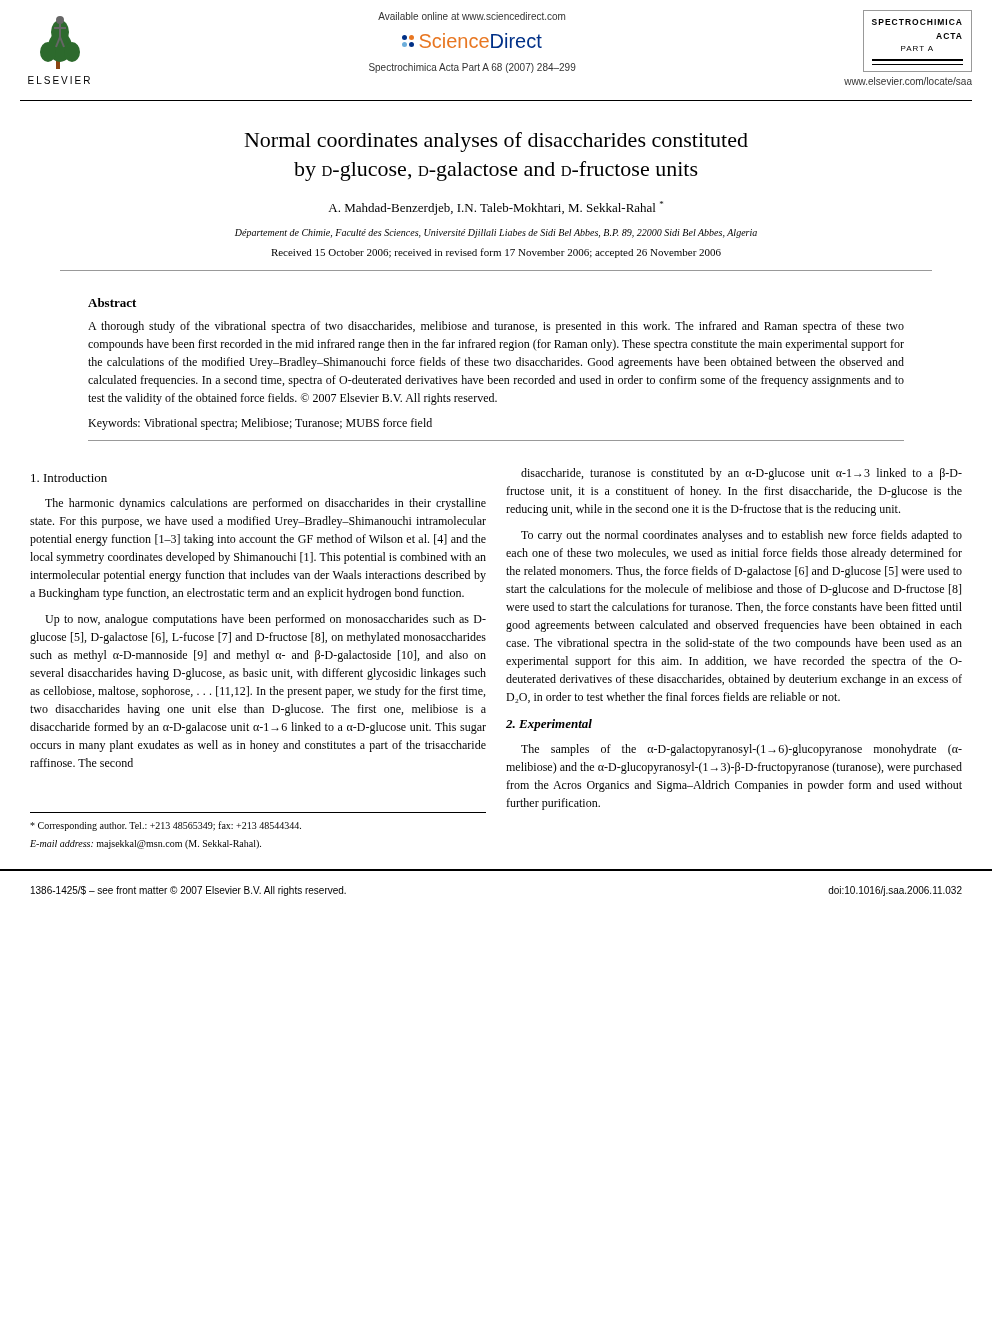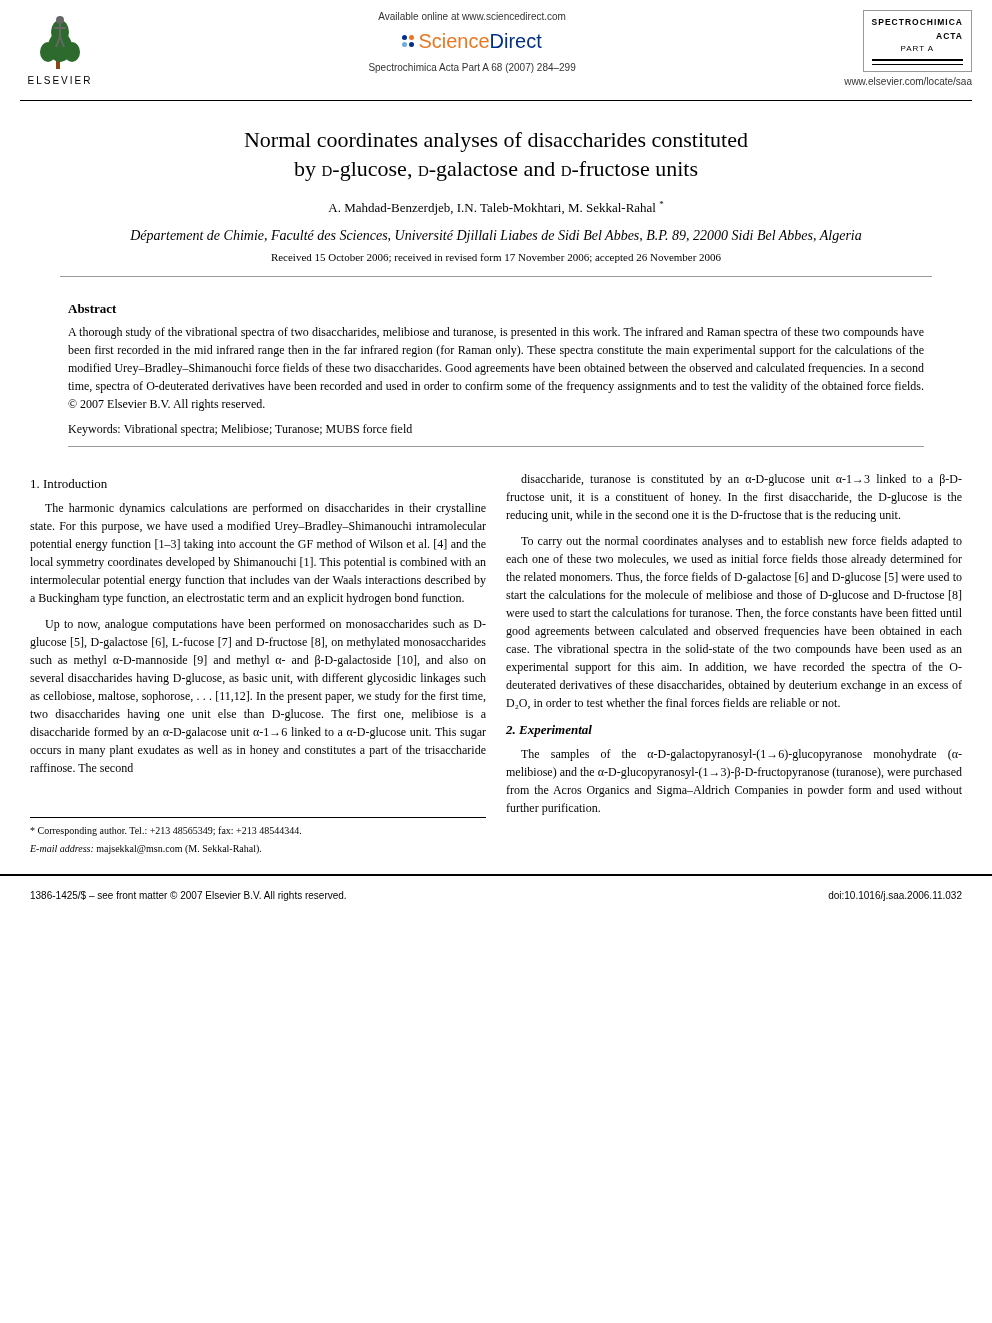--- a/index.html
+++ b/index.html
@@ -165,39 +165,39 @@
       font-variant: small-caps;
     }
 
     .authors {
       font-size: 13px;
       margin-bottom: 8px;
     }
 
     .affiliation {
       font-style: italic;
-      font-size: 14px;
+      font-size: 10px;
       margin-bottom: 5px;
     }
 
     .received-dates {
       font-size: 11px;
       margin-bottom: 10px;
     }
 
     .section-divider {
       width: 100%;
       border: none;
       border-top: 1px solid #999;
       margin: 8px 0;
     }
 
     
     .abstract-section {
-      padding: 5px 68px;
+      padding: 5px 88px;
     }
 
     .abstract-title {
       font-weight: bold;
       font-size: 13px;
       margin-bottom: 5px;
     }
 
     .abstract-text {
       font-size: 12px;

